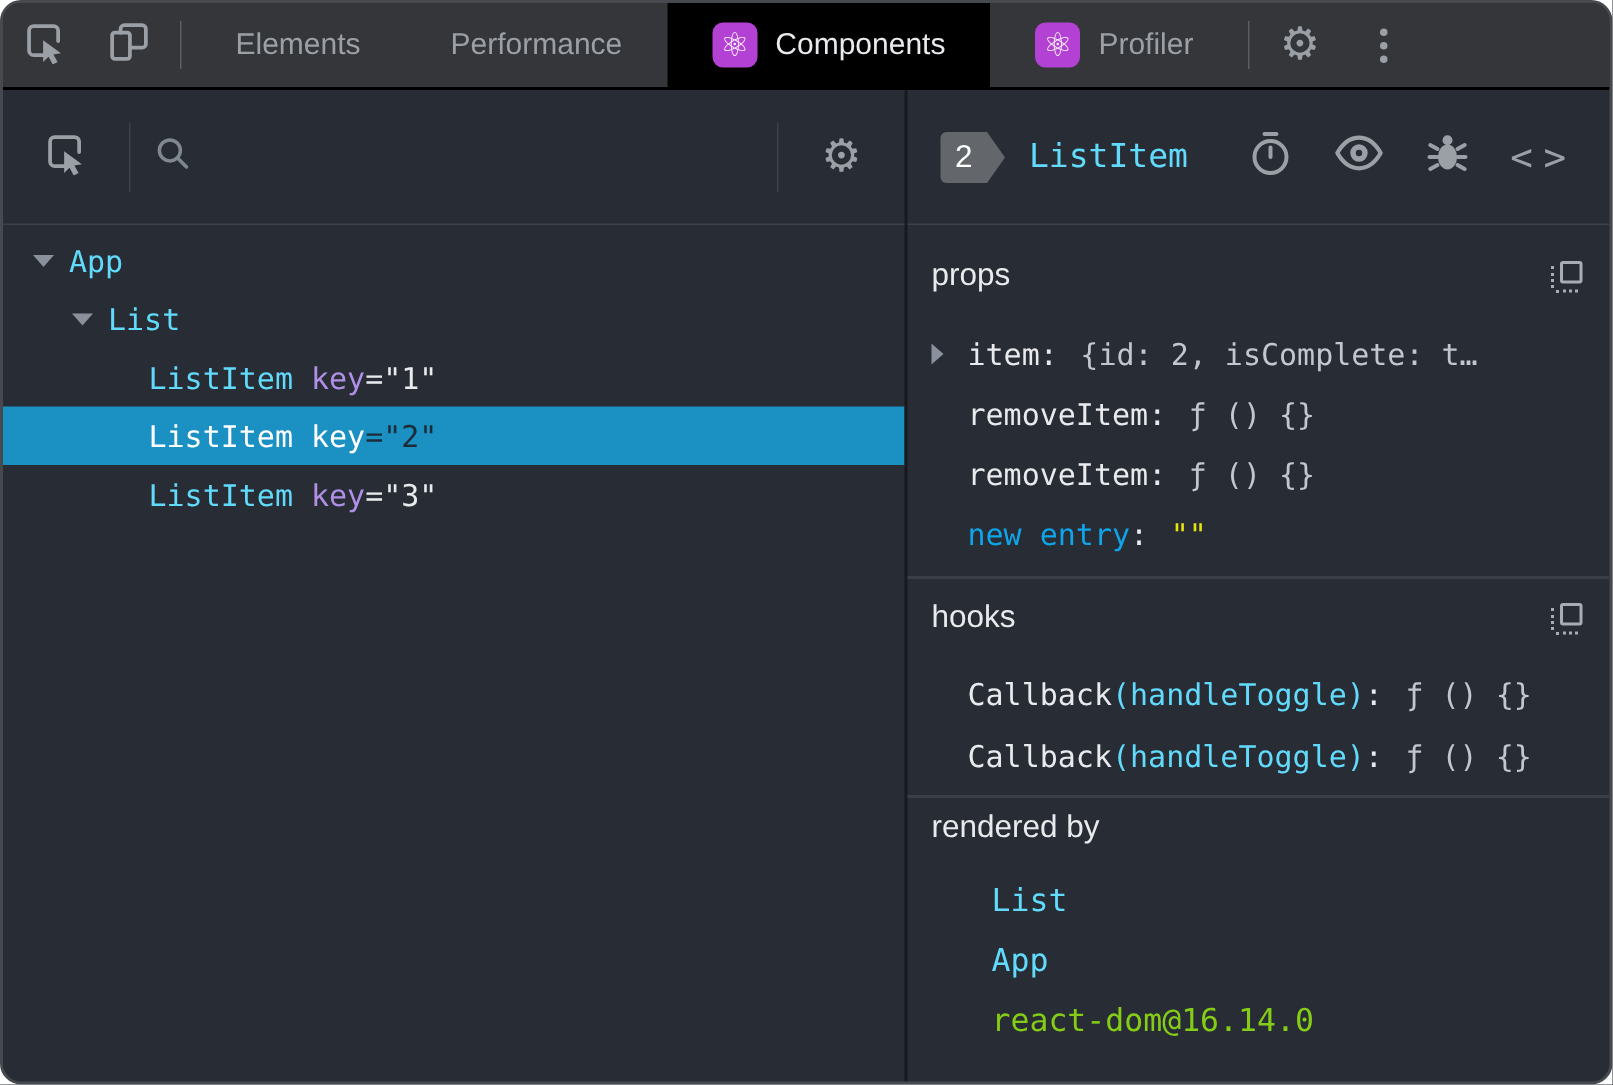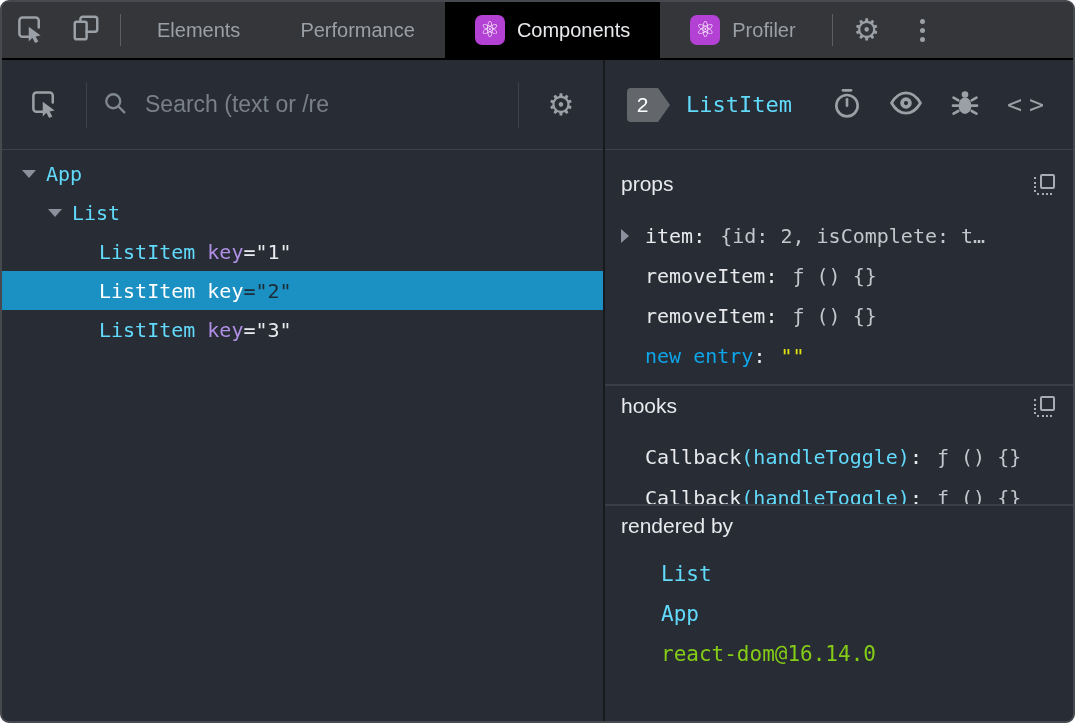--- a/index.html
+++ b/index.html
@@ -1,17 +1,17 @@
 <!DOCTYPE html>
 <html><head>
 <meta charset="utf-8">
 <style>
   * { margin:0; padding:0; box-sizing:border-box; }
   body { background:#ffffff; font-family:"Liberation Sans", sans-serif; }
-  .window { width:1075px; height:723px; border:2px solid #46494e; border-radius:9px;
+  .window { width:1075px; height:723px; border:2px solid #46494e; border-radius:14px;
             overflow:hidden; background:#282c34; display:flex; flex-direction:column; }
 
   
   .topbar { height:58px; background:#35363a; border-bottom:2px solid #000;
             display:flex; align-items:stretch; flex-shrink:0; }
   .tb-btn { width:56px; display:flex; align-items:center; justify-content:center; cursor:pointer; }
   .tb-sep { width:1px; height:32px; background:#5a5d62; align-self:center; margin:0 6px; }
   .tab { display:flex; align-items:center; gap:12px; padding:0 30px; color:#9aa0a6;
          font-size:20px; cursor:pointer; white-space:nowrap; }
   .tab.active { background:#000; color:#e8eaed; }
@@ -58,21 +58,21 @@
   .badge::after { content:''; position:absolute; left:100%; top:0;
                   border-top:17px solid transparent; border-bottom:17px solid transparent;
                   border-left:12px solid #63676c; }
   .rtitle { color:#61dafb; font-family:"DejaVu Sans Mono", monospace; font-size:22px; margin-left:14px; }
   .rh-icons { margin-left:auto; display:flex; align-items:center; gap:26px; }
   .rh-icons .icon-btn { cursor:pointer; display:flex; align-items:center; }
   .code-glyph { font-family:"DejaVu Sans Mono", monospace; font-size:25px; color:#9aa0a6; letter-spacing:7px; }
 
   
   .sect { border-bottom:2px solid #3a3f47; padding:22px 18px 0 16px; overflow:hidden; }
-  .sect.props { height:236px; } .sect.hooks { height:120px; padding-top:8px; }
+  .sect.props { height:236px; } .sect.hooks { height:146px; padding-top:14px; }
   .sect.rendered { flex:1; border-bottom:none; padding-top:8px; }
   .sect-head { display:flex; align-items:flex-start; justify-content:space-between; height:30px; }
   .sect-title { color:#e8eaed; font-size:21px; }
   .copy-icon { position:relative; width:21px; height:21px; cursor:pointer; margin-top:2px; }
   .copy-icon .sq { position:absolute; right:0; top:0; width:15px; height:15px;
                    border:2px solid #a7adb5; border-radius:2px; }
   .copy-icon::before { content:''; position:absolute; left:0; top:3px; height:15px;
                        border-left:2px dotted #a7adb5; }
   .copy-icon::after { content:''; position:absolute; left:3px; bottom:0; width:15px;
                       border-bottom:2px dotted #a7adb5; }
@@ -163,21 +163,20 @@
           </span>
         </div>
         <div class="ltb-sep"></div>
         <div class="search-box mag">
           <span>
             <svg class="icon" width="28" height="28" viewBox="0 0 24 24">
               <circle cx="10.5" cy="10.5" r="6"></circle>
                 <line x1="15" y1="15" x2="20" y2="20"></line>
             </svg>
           </span>
-          <input type="text" placeholder="Search (text or /re" style="">
         </div>
         <div class="ltb-sep"></div>
         <div class="tb-btn">
           <span class="gear">⚙</span>
         </div>
       </div>
 
       <div class="tree">
         <div class="trow d0">
           <span class="tri"></span>

